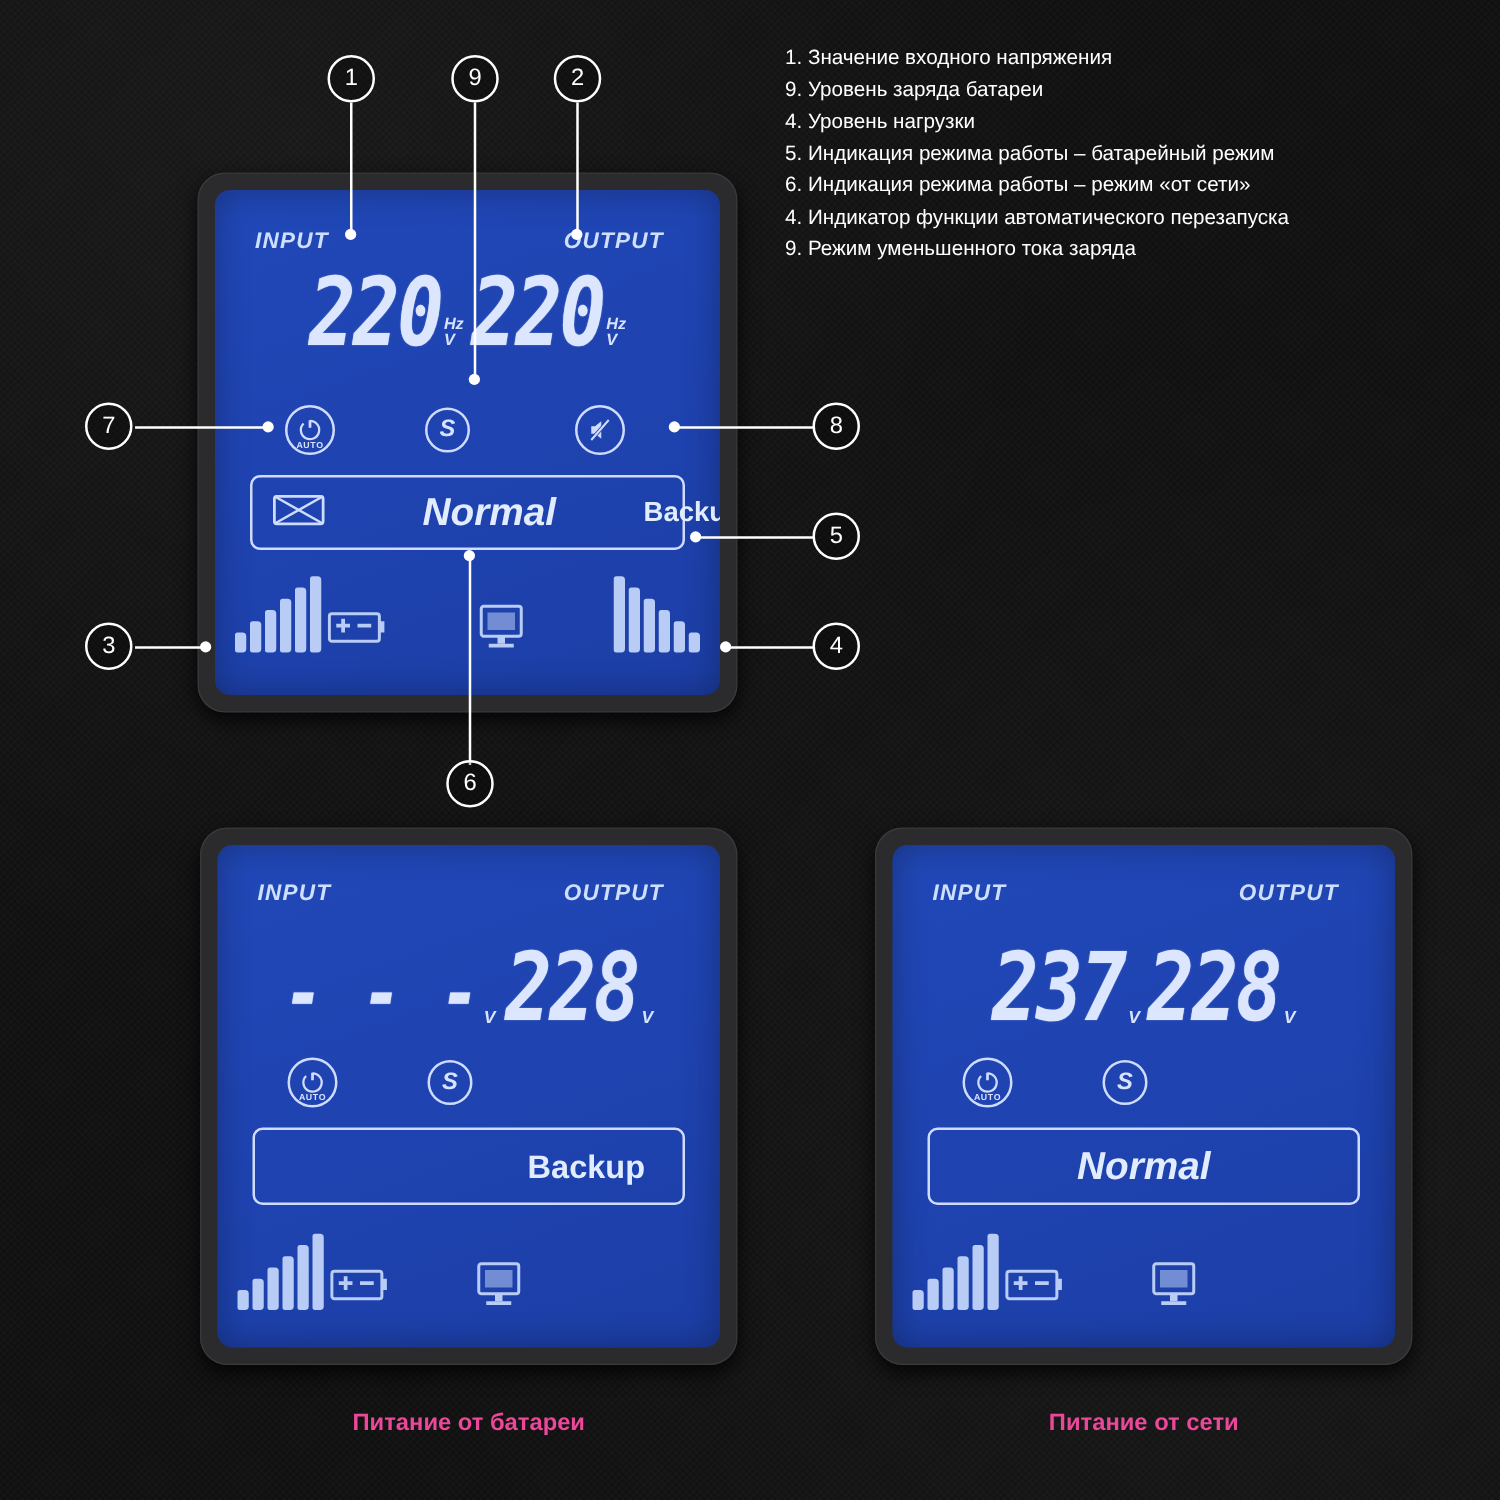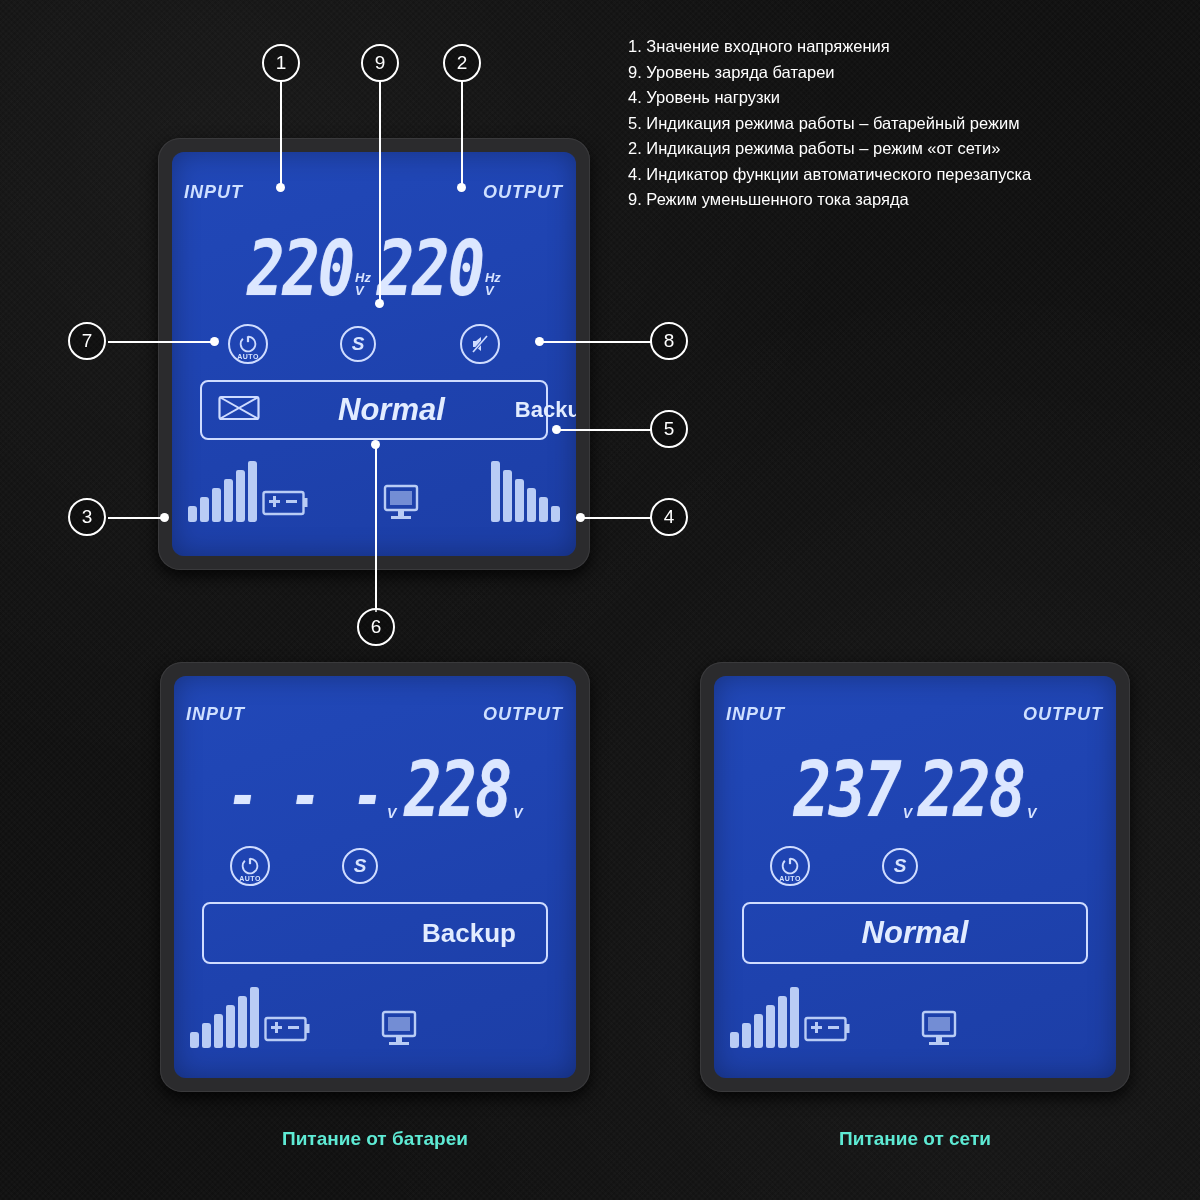--- a/index.html
+++ b/index.html
@@ -36,23 +36,23 @@
     width: 100%; height: 100%;
     border-radius: 12px;
     background: linear-gradient(160deg, #2148b8 0%, #1f44b2 40%, #1c3ea6 100%);
     box-shadow: inset 0 0 28px rgba(0,0,0,0.30);
     overflow: hidden;
     color: #cfe0ff;
   }
   .lcd-ink { color: #d8e4ff; }
 
   .row-io {
-    position: absolute; left: 0; right: 1px; top: 10px;
+    position: absolute; left: 0; right: 13px; top: 10px;
     display: flex; justify-content: space-between;
-    padding: 0 12px;
+    padding: 0 32px;
     font-weight: bold; font-style: italic;
     letter-spacing: 1px;
     text-align: center;
   }
 
   
   .seg {
     font-family: "DejaVu Sans Mono", monospace;
     font-weight: bold;
     font-style: italic;
@@ -152,54 +152,54 @@
   }
   .legend li {
     font-size: 16.5px;
     line-height: 25.5px;
     white-space: nowrap;
   }
   .legend ol { margin: 0; padding: 0 0 0 22px; }
 
   .caption {
     position: absolute;
-    color: #5eead4;
+    color: #ec4899;
     font-weight: bold;
     font-size: 19px;
     text-align: center;
   }
 </style>
 </head>
 <body>
 
 <div class="bg-noise"></div>
 
 <div class="legend">
   <ol>
     <li>1. Значение входного напряжения</li>
     <li>9. Уровень заряда батареи</li>
     <li>4. Уровень нагрузки</li>
     <li>5. Индикация режима работы – батарейный режим</li>
-    <li>2. Индикация режима работы – режим «от сети»</li>
+    <li>6. Индикация режима работы – режим «от сети»</li>
     <li>4. Индикатор функции автоматического перезапуска</li>
     <li>9. Режим уменьшенного тока заряда</li>
   </ol>
 </div>
 
 <style>.legend ol{list-style:none;padding-left:0;}</style>
 
 <div class="panel" style="left:158px; top:138px; width:432px; height:432px;">
   <div class="lcd">
 
     <div class="row-io" style="font-size:18px; top:30px;">
       <span>INPUT</span>
       <span>OUTPUT</span>
     </div>
 
-    <div class="numrow" style="top:61px; height:92px; gap:6px;">
+    <div class="numrow" style="top:42px; height:92px; gap:6px;">
       <div class="numblk">
         <span class="seg" style="font-size:62px;">220</span>
         <span class="units lcd-ink" style="font-size:13px; padding-bottom:8px; margin-left:2px;">
           <span>Hz</span>
           <span>V</span>
         </span>
       </div>
       <div class="numblk">
         <span class="seg" style="font-size:62px;">220</span>
         <span class="units lcd-ink" style="font-size:13px; padding-bottom:8px; margin-left:2px;">

